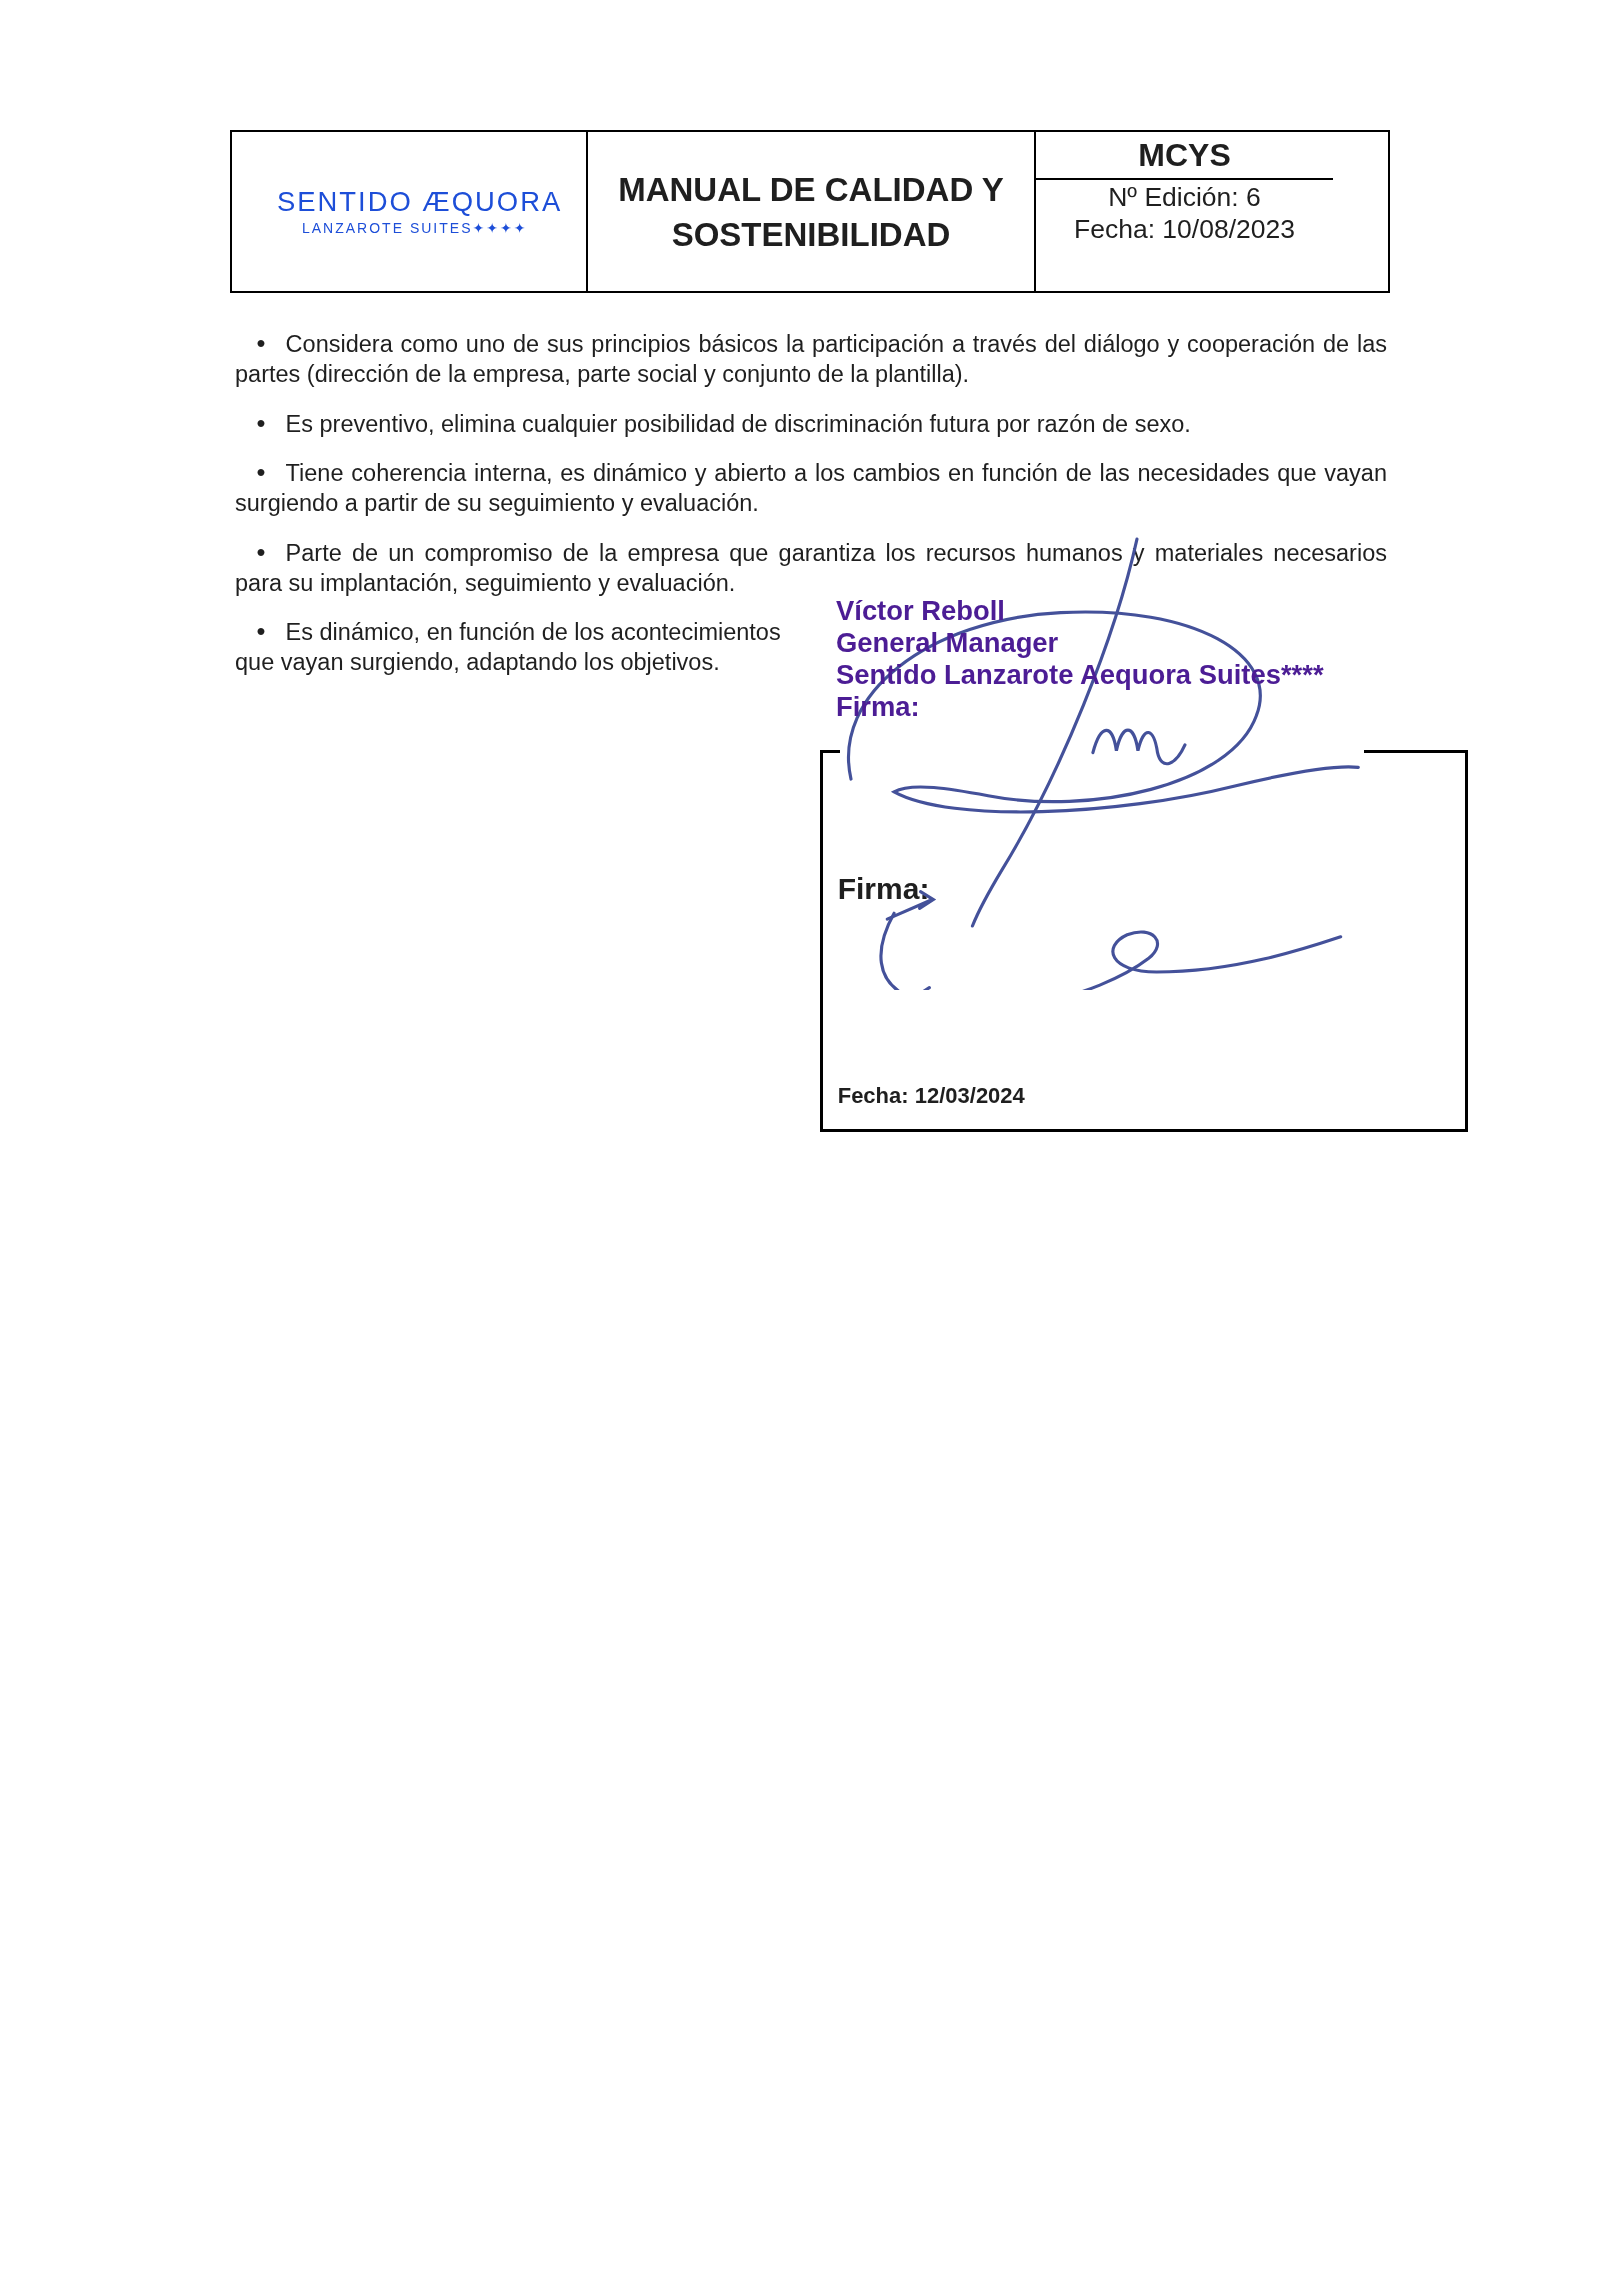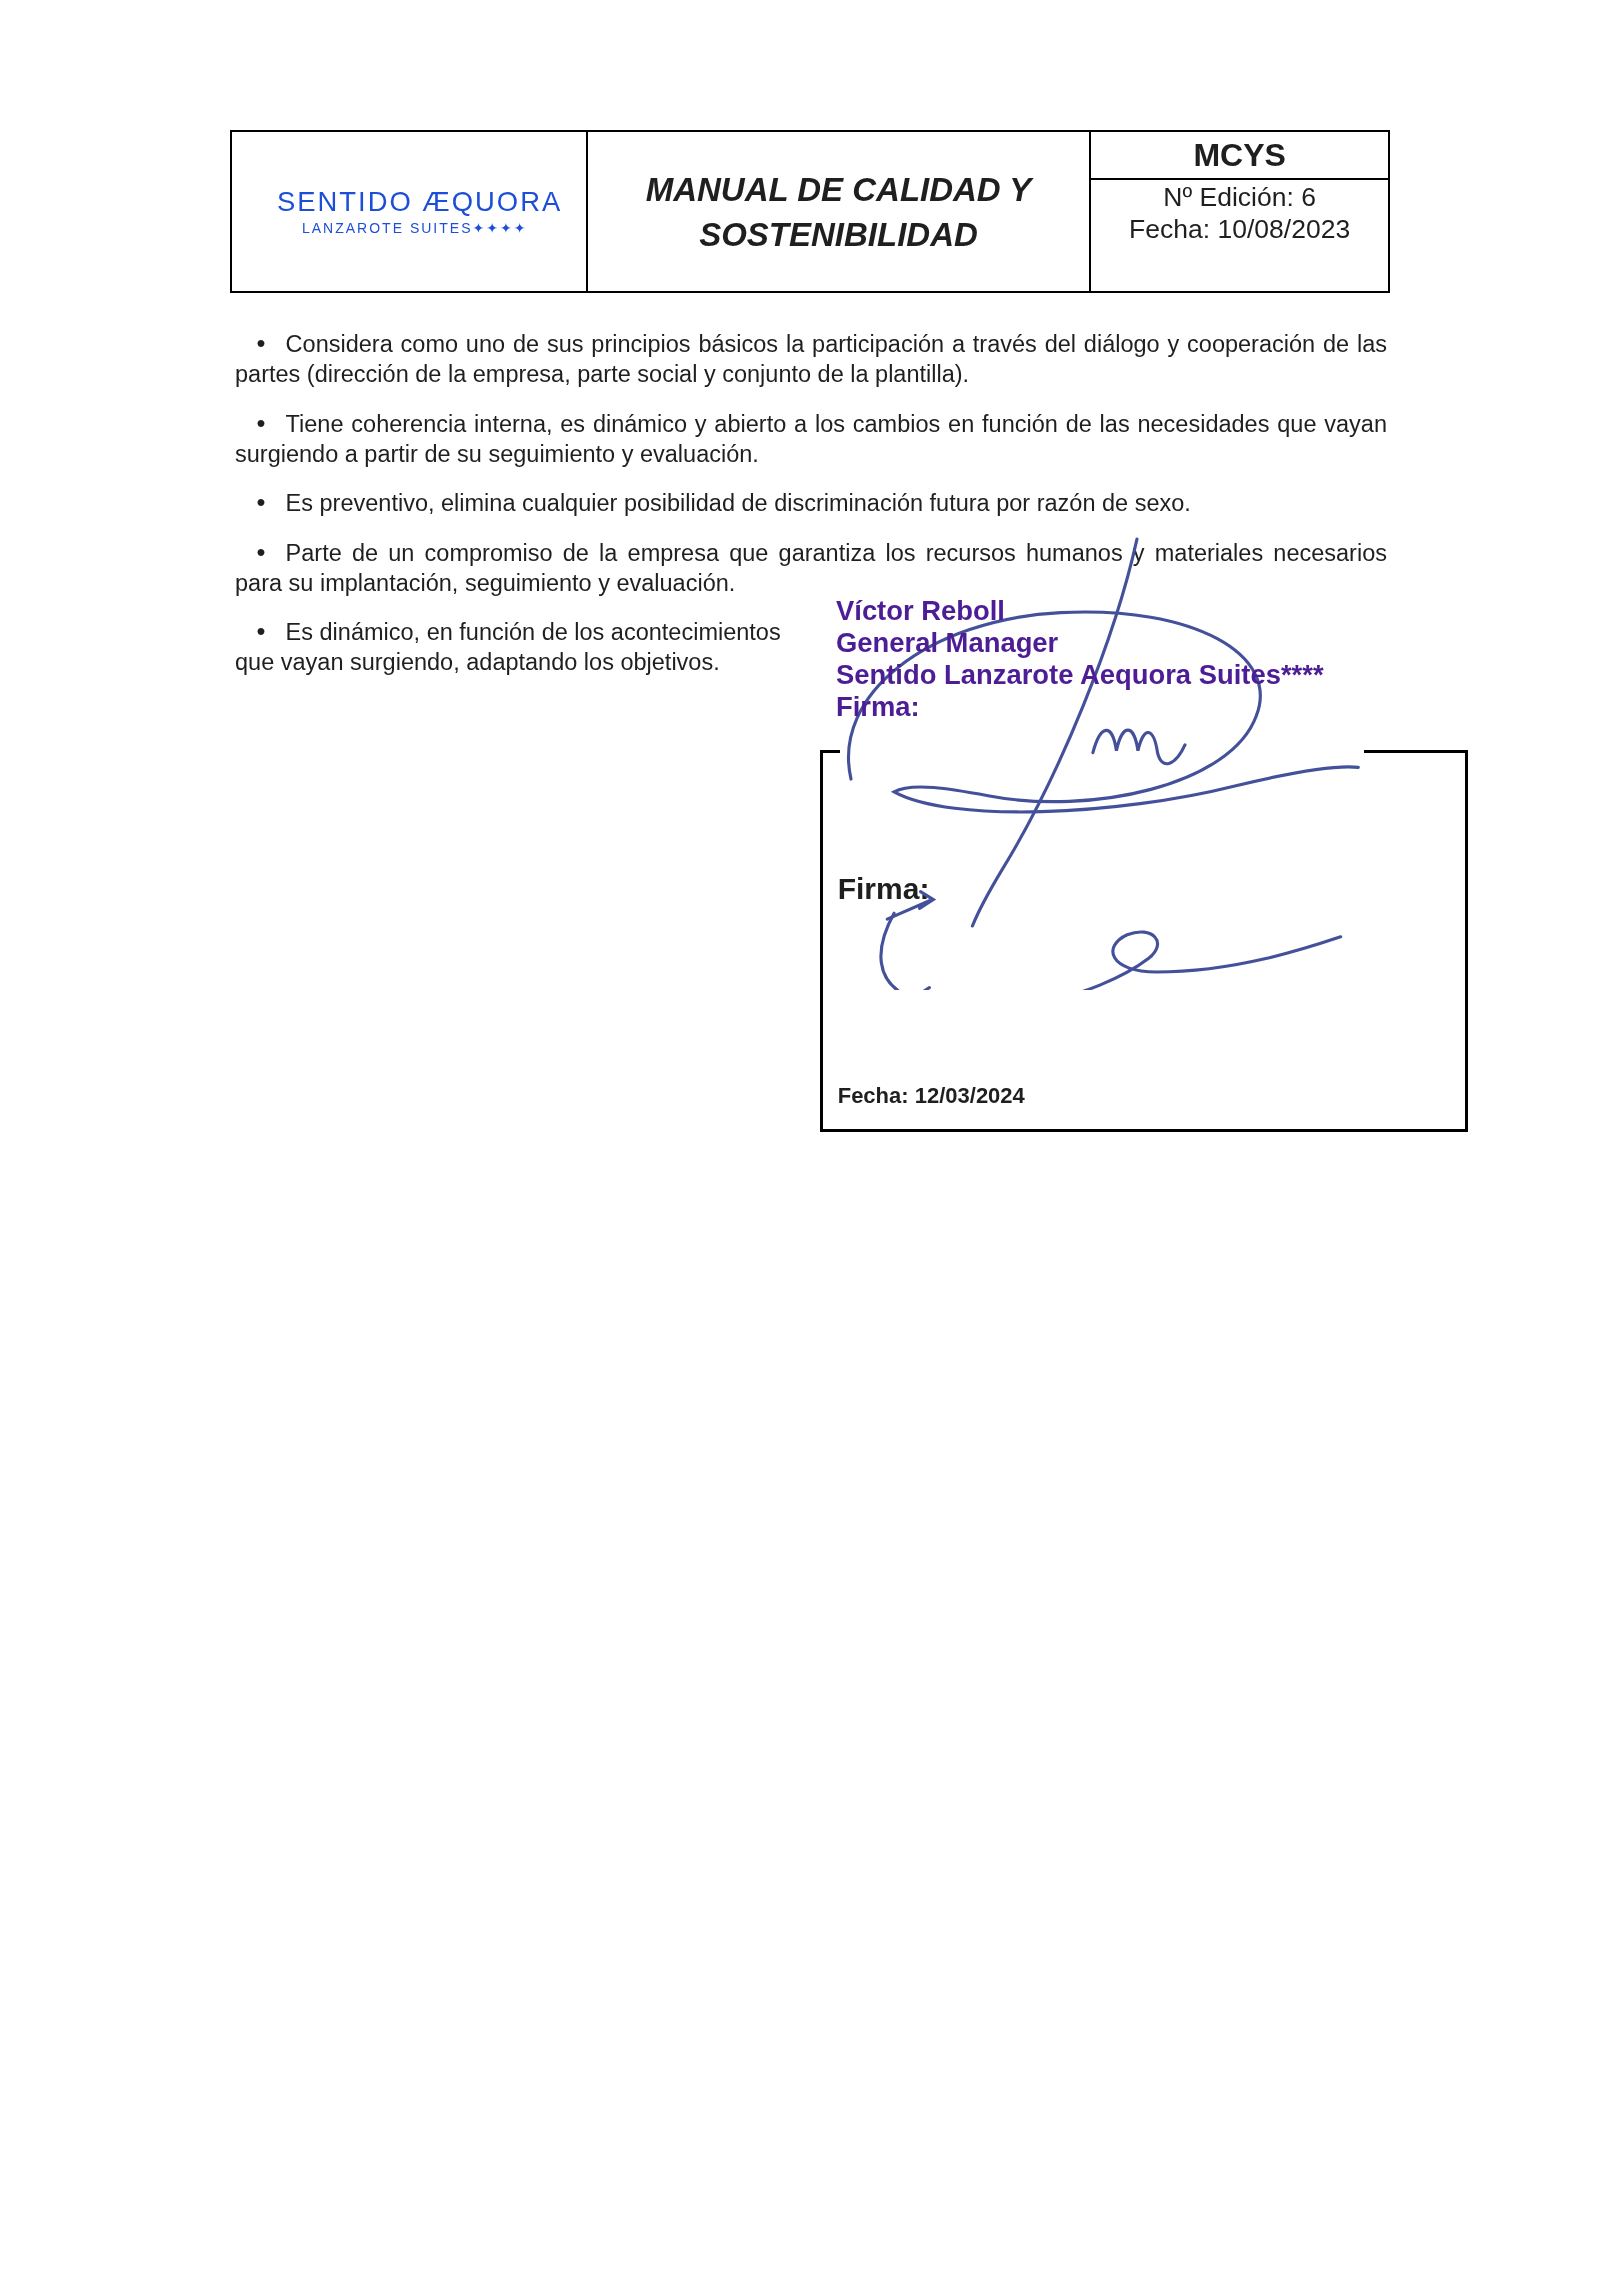--- a/index.html
+++ b/index.html
@@ -9,21 +9,21 @@
     font-family:"Liberation Sans", sans-serif;color:#1f1f1f;
   }
   
   #hdr{position:absolute;left:230px;top:130px;width:1160px;height:163px;
        border:2.9px solid #000;box-sizing:border-box;display:flex;}
   .hcell{box-sizing:border-box;height:100%;}
   #hcell-logo{width:356px;border-right:2.9px solid #000;display:flex;align-items:center;}
   #logo-wrap{margin-left:45px;line-height:1;}
   #logo-brand{font-size:27.4px;letter-spacing:2px;font-weight:400;}
   #logo-sub{font-size:14px;letter-spacing:2px;margin-top:5.9px;font-weight:400;margin-left:25px;}
-  #hcell-title{width:504px;border-right:2.9px solid #000;display:flex;align-items:center;justify-content:center;text-align:center;font-style:italic;}
+  #hcell-title{width:448px;border-right:2.9px solid #000;display:flex;align-items:center;justify-content:center;text-align:center;}
   #doc-title{font-weight:700;font-size:33px;line-height:45px;width:461px;}
   #hcell-code{width:297px;display:flex;flex-direction:column;border-radius:32px;}
   #code-row{height:48px;border-bottom:2.9px solid #000;display:flex;align-items:center;justify-content:center;
             font-weight:700;font-size:32px;box-sizing:border-box;}
   #edition-row{flex:1;text-align:center;font-size:26.5px;line-height:32px;padding-top:1px;}
   
   #bullets{position:absolute;left:235px;top:328px;width:1152px;font-size:23.5px;line-height:30px;}
   #bullets p{margin:0 0 18.6px 0;text-indent:21.6px;text-align:justify;}
   #bullets p.narrow{width:578px;text-align:left;}
   .blt{display:inline-block;width:29px;text-indent:0;font-size:25.5px;}
@@ -56,22 +56,22 @@
       <div id="code-row">MCYS</div>
       <div id="edition-row">
         <div>Nº Edición: 6</div>
         <div>Fecha: 10/08/2023</div>
       </div>
     </div>
   </div>
 
   <div id="bullets">
     <p><span class="blt">•</span><span>Considera como uno de sus principios básicos la participación a través del diálogo y cooperación de las partes (dirección de la empresa, parte social y conjunto de la plantilla).</span></p>
+    <p><span class="blt">•</span><span>Es preventivo, elimina cualquier posibilidad de discriminación futura por razón de sexo.</span></p>
     <p><span class="blt">•</span><span>Tiene coherencia interna, es dinámico y abierto a los cambios en función de las necesidades que vayan surgiendo a partir de su seguimiento y evaluación.</span></p>
-    <p><span class="blt">•</span><span>Es preventivo, elimina cualquier posibilidad de discriminación futura por razón de sexo.</span></p>
     <p><span class="blt">•</span><span>Parte de un compromiso de la empresa que garantiza los recursos humanos y materiales necesarios para su implantación, seguimiento y evaluación.</span></p>
     <p class="narrow"><span class="blt">•</span><span>Es dinámico, en función de los acontecimientos que vayan surgiendo, adaptando los objetivos.</span></p>
   </div>
 
   <div id="sig-block">
     <div>Víctor Reboll</div>
     <div>General Manager</div>
     <div>Sentido Lanzarote Aequora Suites****</div>
     <div>Firma:</div>
   </div>

